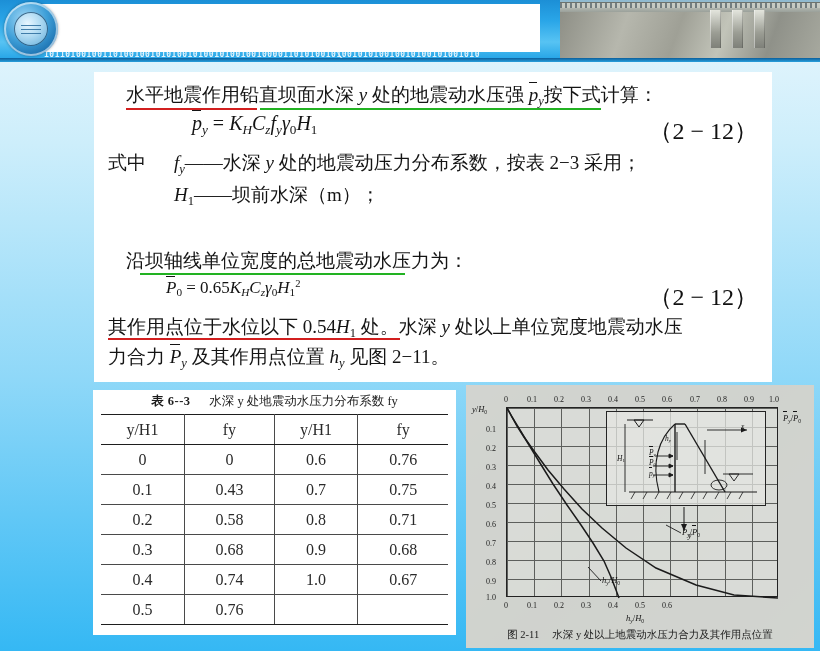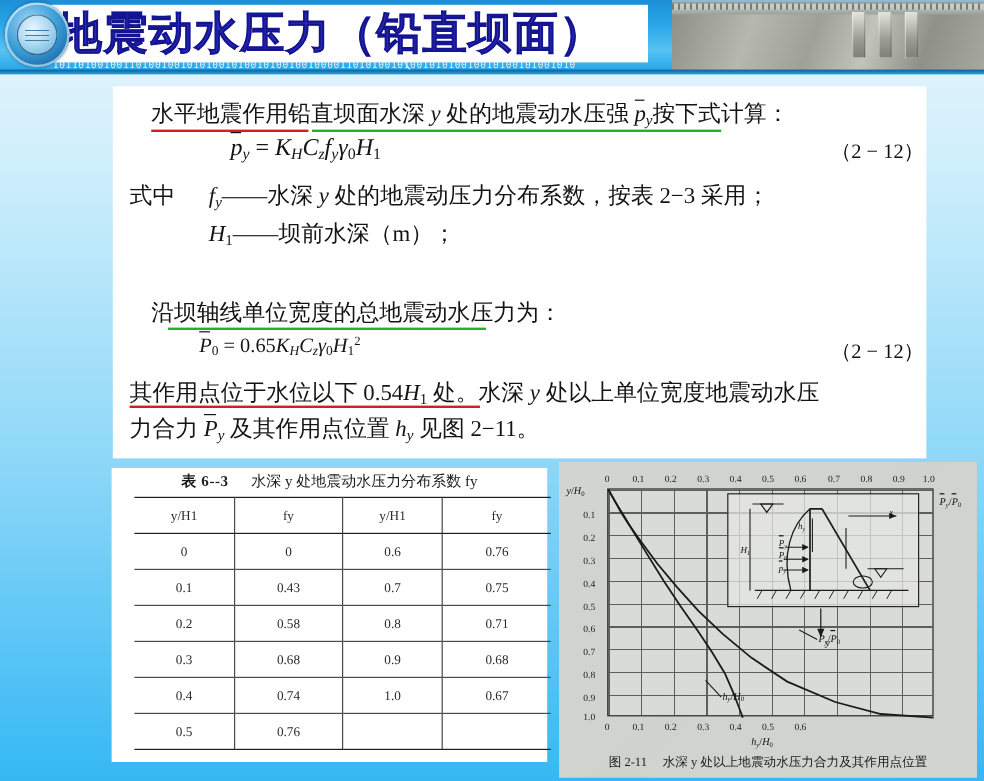--- a/index.html
+++ b/index.html
@@ -73,21 +73,21 @@
     color:#2b2bb5;
     -webkit-text-stroke:0.6px #141490;
     white-space:nowrap;
   }
   
   #binary-strip {
     position:absolute; left:44px; top:50px; width:470px; height:10px;
     font-family:"DejaVu Sans Mono", monospace;
     font-size:8px; line-height:10px; letter-spacing:.5px;
     color:rgba(255,255,255,.85);
-    overflow:hidden; white-space:nowrap;
+    overflow:hidden; white-space:nowrap;font-weight:bold;
   }
 
   
   #dam-photo {
     position:absolute; right:0; top:0; width:260px; height:60px;
     overflow:hidden;
   }
   #dam-sky { position:absolute; inset:0;
     background:linear-gradient(to bottom,#8fb9cf 0%, #9fc4d6 18%, #7d9aa5 30%, #6f8490 100%); }
   #dam-crest { position:absolute; left:0; top:2px; width:100%; height:10px;
@@ -110,21 +110,21 @@
   
   #text-card {
     position:absolute; left:94px; top:72px; width:678px; height:310px;
     background:#ffffff;
     font-family:"Liberation Serif", serif;
     color:#111;
   }
   .ln { position:absolute; white-space:nowrap; font-size:19px; color:#141414; }
   .ind1 { left:32px; }
   .ind2 { left:14px; }
-  .eqno { position:absolute; right:2px; font-size:17px; }
+  .eqno { position:absolute; right:14px; font-size:24px; }
   .u-red  { position:absolute; height:2px; background:#d21f1f; }
   .u-green{ position:absolute; height:2px; background:#22b222; }
   em.v { font-style:italic; font-family:"Liberation Serif", serif; }
   .sub { font-size:0.66em; vertical-align:-0.28em; font-style:italic; }
   .subn { font-size:0.66em; vertical-align:-0.28em; font-style:normal; }
   .sup { font-size:0.62em; vertical-align:0.55em; font-style:normal; }
   .ovl { position:relative; display:inline-block; }
   .ovl:before {
     content:""; position:absolute; left:0; right:1px; top:-2px; height:1.4px; background:#141414;
   }
@@ -135,22 +135,22 @@
     background:#ffffff;
     font-family:"Liberation Serif", serif;
     color:#1c1c1c;
   }
   #table-title {
     position:absolute; left:0; top:3px; width:363px; text-align:center;
     font-size:12.5px; white-space:nowrap;
   }
   #table-title b { letter-spacing:.5px; }
   table.fy {
-    position:absolute; left:19px; top:24px; width:347px;
-    border-collapse:collapse; font-size:11px;
+    position:absolute; left:8px; top:24px; width:347px;
+    border-collapse:collapse; font-size:16px;
   }
   table.fy th, table.fy td {
     text-align:center; padding:0; height:30px;
     border-bottom:1px solid #4a4a4a;
     font-weight:normal;
     color:#2a2a2a;
   }
   table.fy tr:first-child th { border-top:1.6px solid #1e1e1e; border-bottom:1.2px solid #1e1e1e; }
   table.fy td:nth-child(1), table.fy th:nth-child(1) { width:24%; border-right:1px solid #4a4a4a; }
   table.fy td:nth-child(2), table.fy th:nth-child(2) { width:26%; border-right:1px solid #4a4a4a; }
@@ -204,21 +204,20 @@
       <div id="dam-crest"></div>
       <div class="dam-pier" style="left:150px"></div>
       <div class="dam-pier" style="left:172px"></div>
       <div class="dam-pier" style="left:194px"></div>
       <div class="arc" style="left:-40px;top:-10px;width:330px;height:120px;border-width:0 0 9px 0;border-color:rgba(255,255,255,.75)"></div>
       <div class="arc" style="left:-70px;top:6px;width:380px;height:130px;border-width:0 0 5px 0;border-color:rgba(255,255,255,.5)"></div>
     </div>
 
     <div id="title-plate"></div>
     <div id="binary-strip">1011010010011010010010101001010010100100100001101010010100101010010010100101001010</div>
-    <div id="title-text">地震动水压力（铅直坝面）</div>
 
     <div id="logo">
       <div class="seal-inner"></div>
     </div>
   </div>
   <div id="header-bottomline"></div>
 
   <div id="text-card">
 
     <div class="ln ind1" style="top:10px;">

